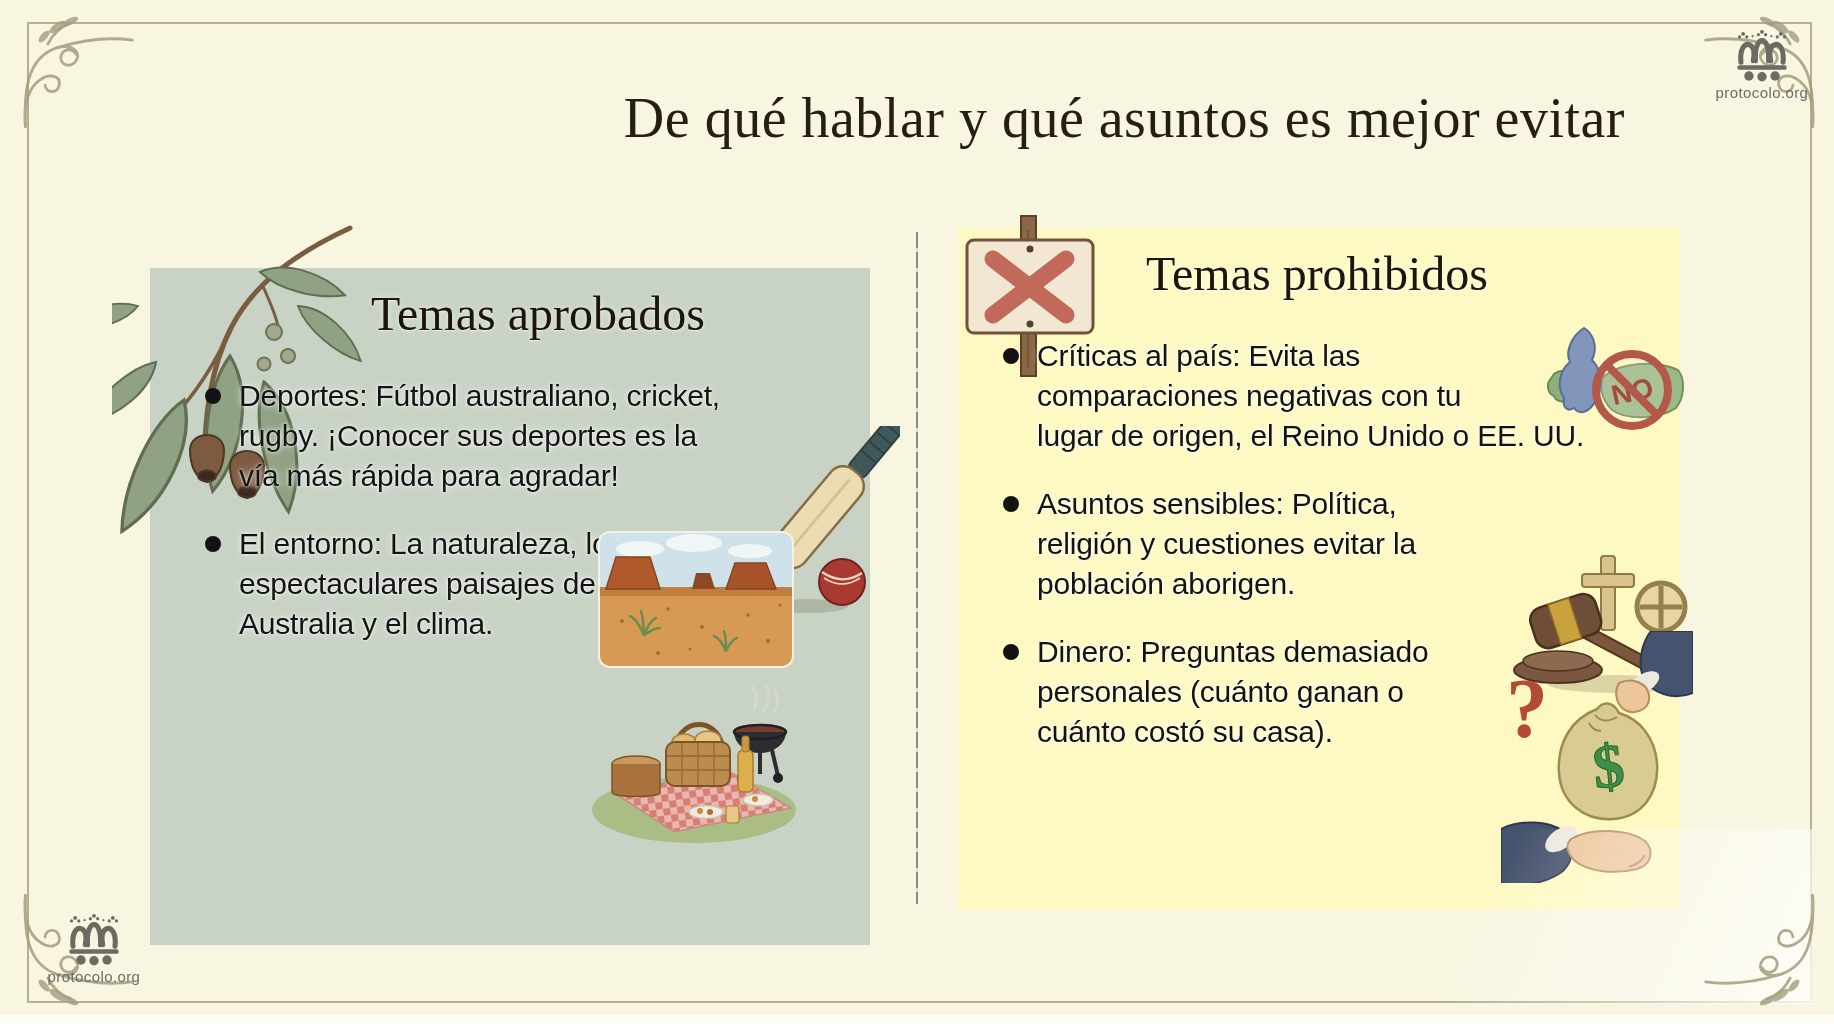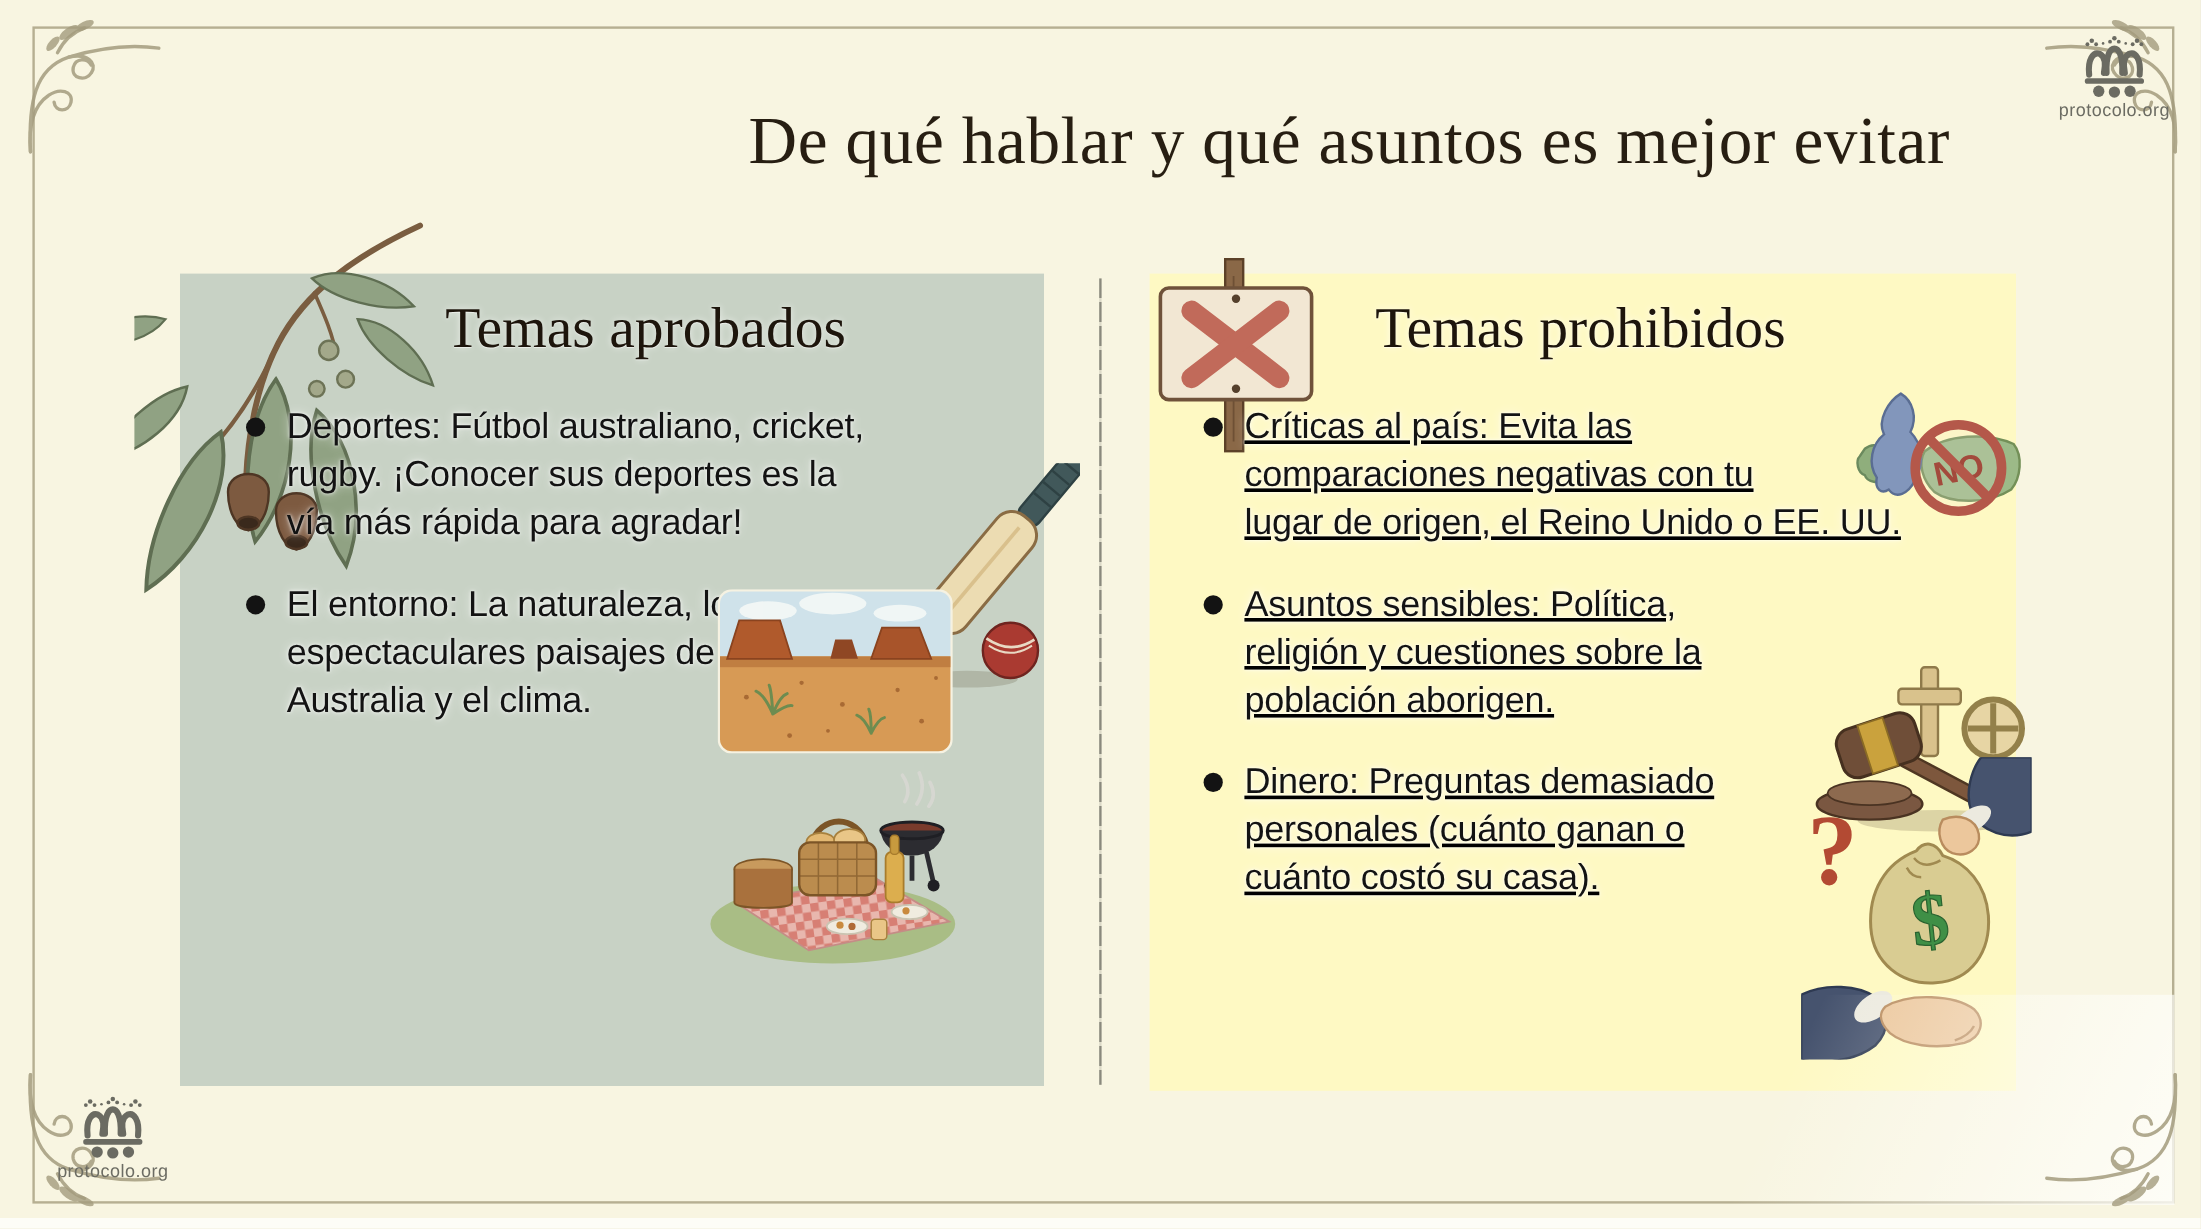--- a/index.html
+++ b/index.html
@@ -26,31 +26,31 @@
   .logo.top-right{left:1698px;top:28px;width:128px;}
   .logo.bottom-left{left:28px;top:912px;width:132px;}
 
   
   .page-title{position:absolute;left:0;top:86px;width:1625px;margin:0;
     text-align:right;font-family:"Liberation Serif",serif;font-weight:400;
     font-size:56px;color:#271e12;letter-spacing:.5px;}
 
   
   .panel{position:absolute;top:228px;}
-  .panel.approved{left:150px;width:720px;height:677px;background:#c8d2c5;}
+  .panel.approved{left:150px;width:720px;height:677px;background:#c8d2c5;margin-top:40px;}
   .panel.prohibited{left:958px;width:722px;height:681px;background:#fef9c3;}
   .panel h2{position:absolute;top:18px;left:0;width:100%;margin:0;text-align:center;
     font-family:"Liberation Serif",serif;font-weight:400;font-size:48px;color:#1d150c;
     text-shadow:0 0 6px rgba(255,255,255,.65),0 1px 0 rgba(255,255,255,.5);}
   .panel.approved h2{transform:translateX(28px);}
   .panel.prohibited h2{transform:translateX(-2px);}
 
   .topics{position:absolute;margin:0;padding:0;list-style:none;}
   .panel.approved .topics{left:55px;top:108px;}
-  .panel.prohibited .topics{left:45px;top:108px;text-decoration:underline;}
+  .panel.prohibited .topics{left:45px;top:108px;}
   .topics li{display:flex;gap:18px;margin-bottom:28px;}
   .topics .dot{flex:none;width:16px;height:16px;border-radius:50%;background:#131313;margin-top:12px;}
   .topics .txt{white-space:pre-line;font-size:30px;line-height:40px;color:#131313;
     letter-spacing:-.2px;
     text-shadow:0 0 3px rgba(255,255,255,.95),0 0 9px rgba(255,255,255,.7);}
 
   .divider{position:absolute;left:916px;top:232px;width:2px;height:672px;
     background:repeating-linear-gradient(180deg,#6f6f64 0 16px,rgba(111,111,100,.25) 16px 20px);
     opacity:.8;}
 
@@ -359,21 +359,21 @@
     <ul class="topics">
       <li>
         <span class="dot"></span>
         <span class="txt">Críticas al país: Evita las
 comparaciones negativas con tu
 lugar de origen, el Reino Unido o EE. UU.</span>
       </li>
       <li>
         <span class="dot"></span>
         <span class="txt">Asuntos sensibles: Política,
-religión y cuestiones sobre la
+religión y cuestiones evitar la
 población aborigen.</span>
       </li>
       <li>
         <span class="dot"></span>
         <span class="txt">Dinero: Preguntas demasiado
 personales (cuánto ganan o
 cuánto costó su casa).</span>
       </li>
     </ul>
 

